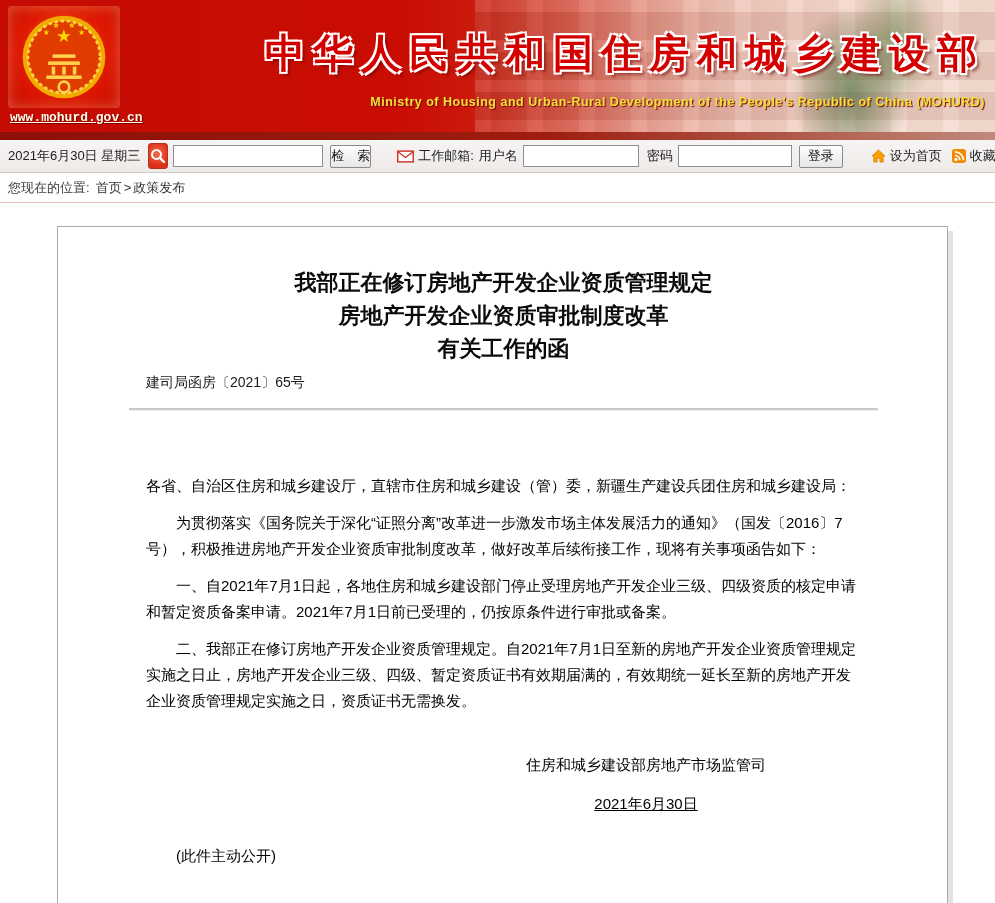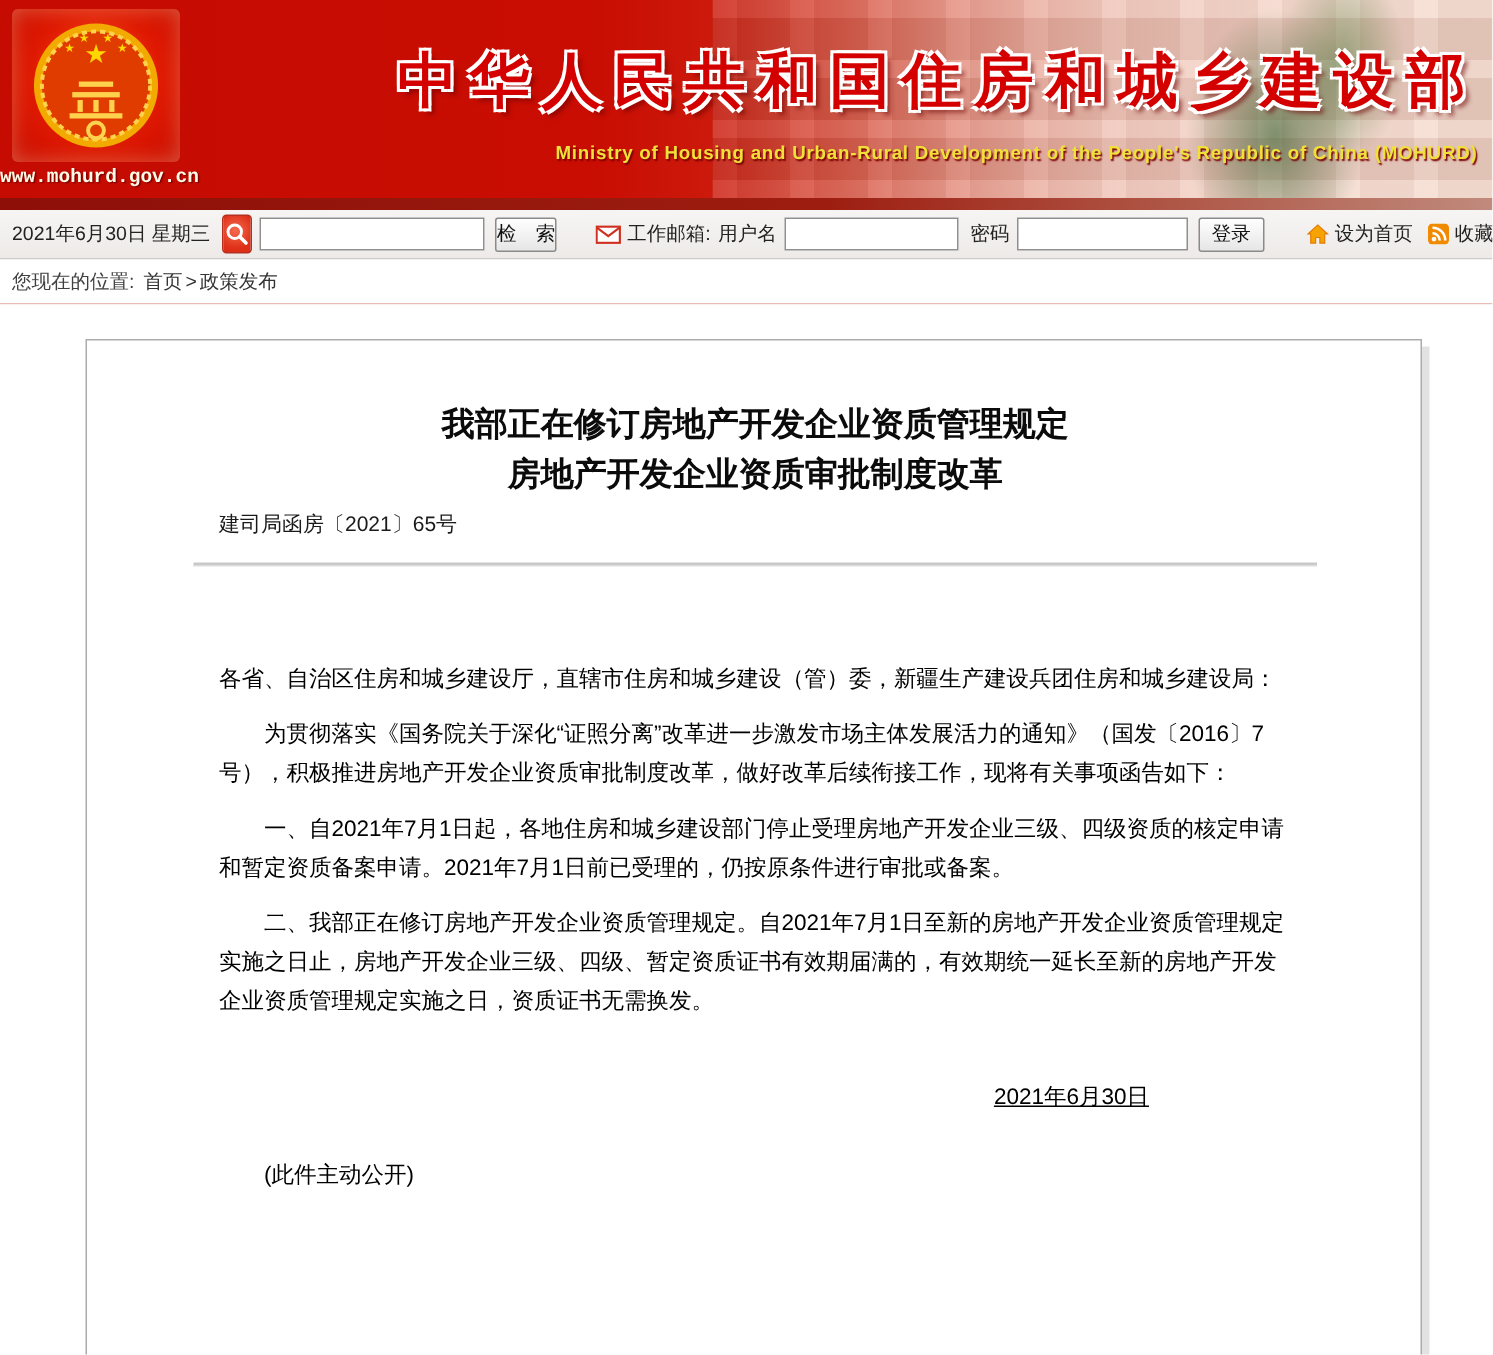--- a/index.html
+++ b/index.html
@@ -14,23 +14,23 @@
   .mast-photo{position:absolute;top:0;right:0;bottom:0;width:520px;pointer-events:none;
     background:
       radial-gradient(85px 120px at 375px 90px, rgba(30,80,25,.55), rgba(30,80,25,0) 70%),
       radial-gradient(60px 95px at 420px 40px, rgba(55,105,35,.45), rgba(55,105,35,0) 70%),
       repeating-linear-gradient(0deg, rgba(255,255,255,.10) 0 12px, rgba(140,85,75,.12) 12px 40px),
       repeating-linear-gradient(90deg, rgba(255,255,255,.08) 0 16px, rgba(140,85,75,.08) 16px 52px),
       linear-gradient(90deg, rgba(245,215,205,0) 0%, rgba(245,216,205,.75) 50%, rgba(245,220,207,.95) 100%);}
   .emblem-box{position:absolute;left:8px;top:6px;width:112px;height:102px;border-radius:4px;
     background:radial-gradient(circle at 50% 45%, #ff5a22 0%, #df1902 55%, #c70a00 100%);
     box-shadow:0 0 14px rgba(255,240,180,.35) inset;display:flex;align-items:center;justify-content:center;}
-  .site-url{position:absolute;left:0;top:110px;width:112px;text-align:center;
+  .site-url{position:absolute;left:10px;top:110px;width:112px;text-align:center;
     font-family:"Liberation Mono","DejaVu Sans Mono",monospace;
-    font-size:13px;font-weight:bold;color:#fffbe6;letter-spacing:0px;text-shadow:1px 1px 1px #7a0000;}
+    font-size:13px;font-weight:bold;color:#fffbe6;letter-spacing:0px;text-shadow:1px 1px 1px #7a0000;text-decoration:underline;}
   .mast-text{position:absolute;left:135px;right:10px;top:26px;text-align:right;}
   .site-title{font-size:40px;font-weight:bold;color:#d40000;letter-spacing:8px;white-space:nowrap;
     text-shadow:-2px -2px 0 #fff,2px -2px 0 #fff,-2px 2px 0 #fff,2px 2px 0 #fff,4px 4px 3px rgba(110,0,0,.55);}
   .site-subtitle{margin-top:14px;font-size:12.5px;font-weight:bold;color:#f0e13a;letter-spacing:.5px;
     text-shadow:1px 1px 1px #7a0000;}
   .mast-strip{height:8px;background:linear-gradient(90deg,#8e0f08 0%,#9d1d10 55%,#b05a4a 80%,#c08a7c 100%);}
   
   .toolbar{height:32px;background:linear-gradient(#f7f5f4,#edeae8);border-bottom:1px solid #cfcbc9;
     display:flex;align-items:center;padding-left:8px;font-size:13px;color:#222;white-space:nowrap;overflow:hidden;}
   .tb-date{margin-right:8px;}
@@ -147,28 +147,30 @@
   <a class="bc-link">首页</a>
   <span class="bc-sep">&gt;</span>
   <a class="bc-link">政策发布</a>
 </div>
 
 <main class="content-wrap">
   <div class="doc-panel">
     <h1 class="doc-title">
       <div>我部正在修订房地产开发企业资质管理规定</div>
       <div>房地产开发企业资质审批制度改革</div>
+      <div>有关工作的函</div>
     </h1>
     <div class="doc-number">建司局函房〔2021〕65号</div>
     <div class="doc-divider"></div>
     <div class="doc-body">
       <p class="salutation">各省、自治区住房和城乡建设厅，直辖市住房和城乡建设（管）委，新疆生产建设兵团住房和城乡建设局：</p>
       <p class="indent">为贯彻落实《国务院关于深化“证照分离”改革进一步激发市场主体发展活力的通知》（国发〔2016〕7号），积极推进房地产开发企业资质审批制度改革，做好改革后续衔接工作，现将有关事项函告如下：</p>
       <p class="indent">一、自2021年7月1日起，各地住房和城乡建设部门停止受理房地产开发企业三级、四级资质的核定申请和暂定资质备案申请。2021年7月1日前已受理的，仍按原条件进行审批或备案。</p>
       <p class="indent">二、我部正在修订房地产开发企业资质管理规定。自2021年7月1日至新的房地产开发企业资质管理规定实施之日止，房地产开发企业三级、四级、暂定资质证书有效期届满的，有效期统一延长至新的房地产开发企业资质管理规定实施之日，资质证书无需换发。</p>
       <div class="signature">
+        <div>住房和城乡建设部房地产市场监管司</div>
         <div class="signature-date">2021年6月30日</div>
       </div>
       <p class="note">(此件主动公开)</p>
 
     </div>
   </div>
 </main>
 
 </body></html>

